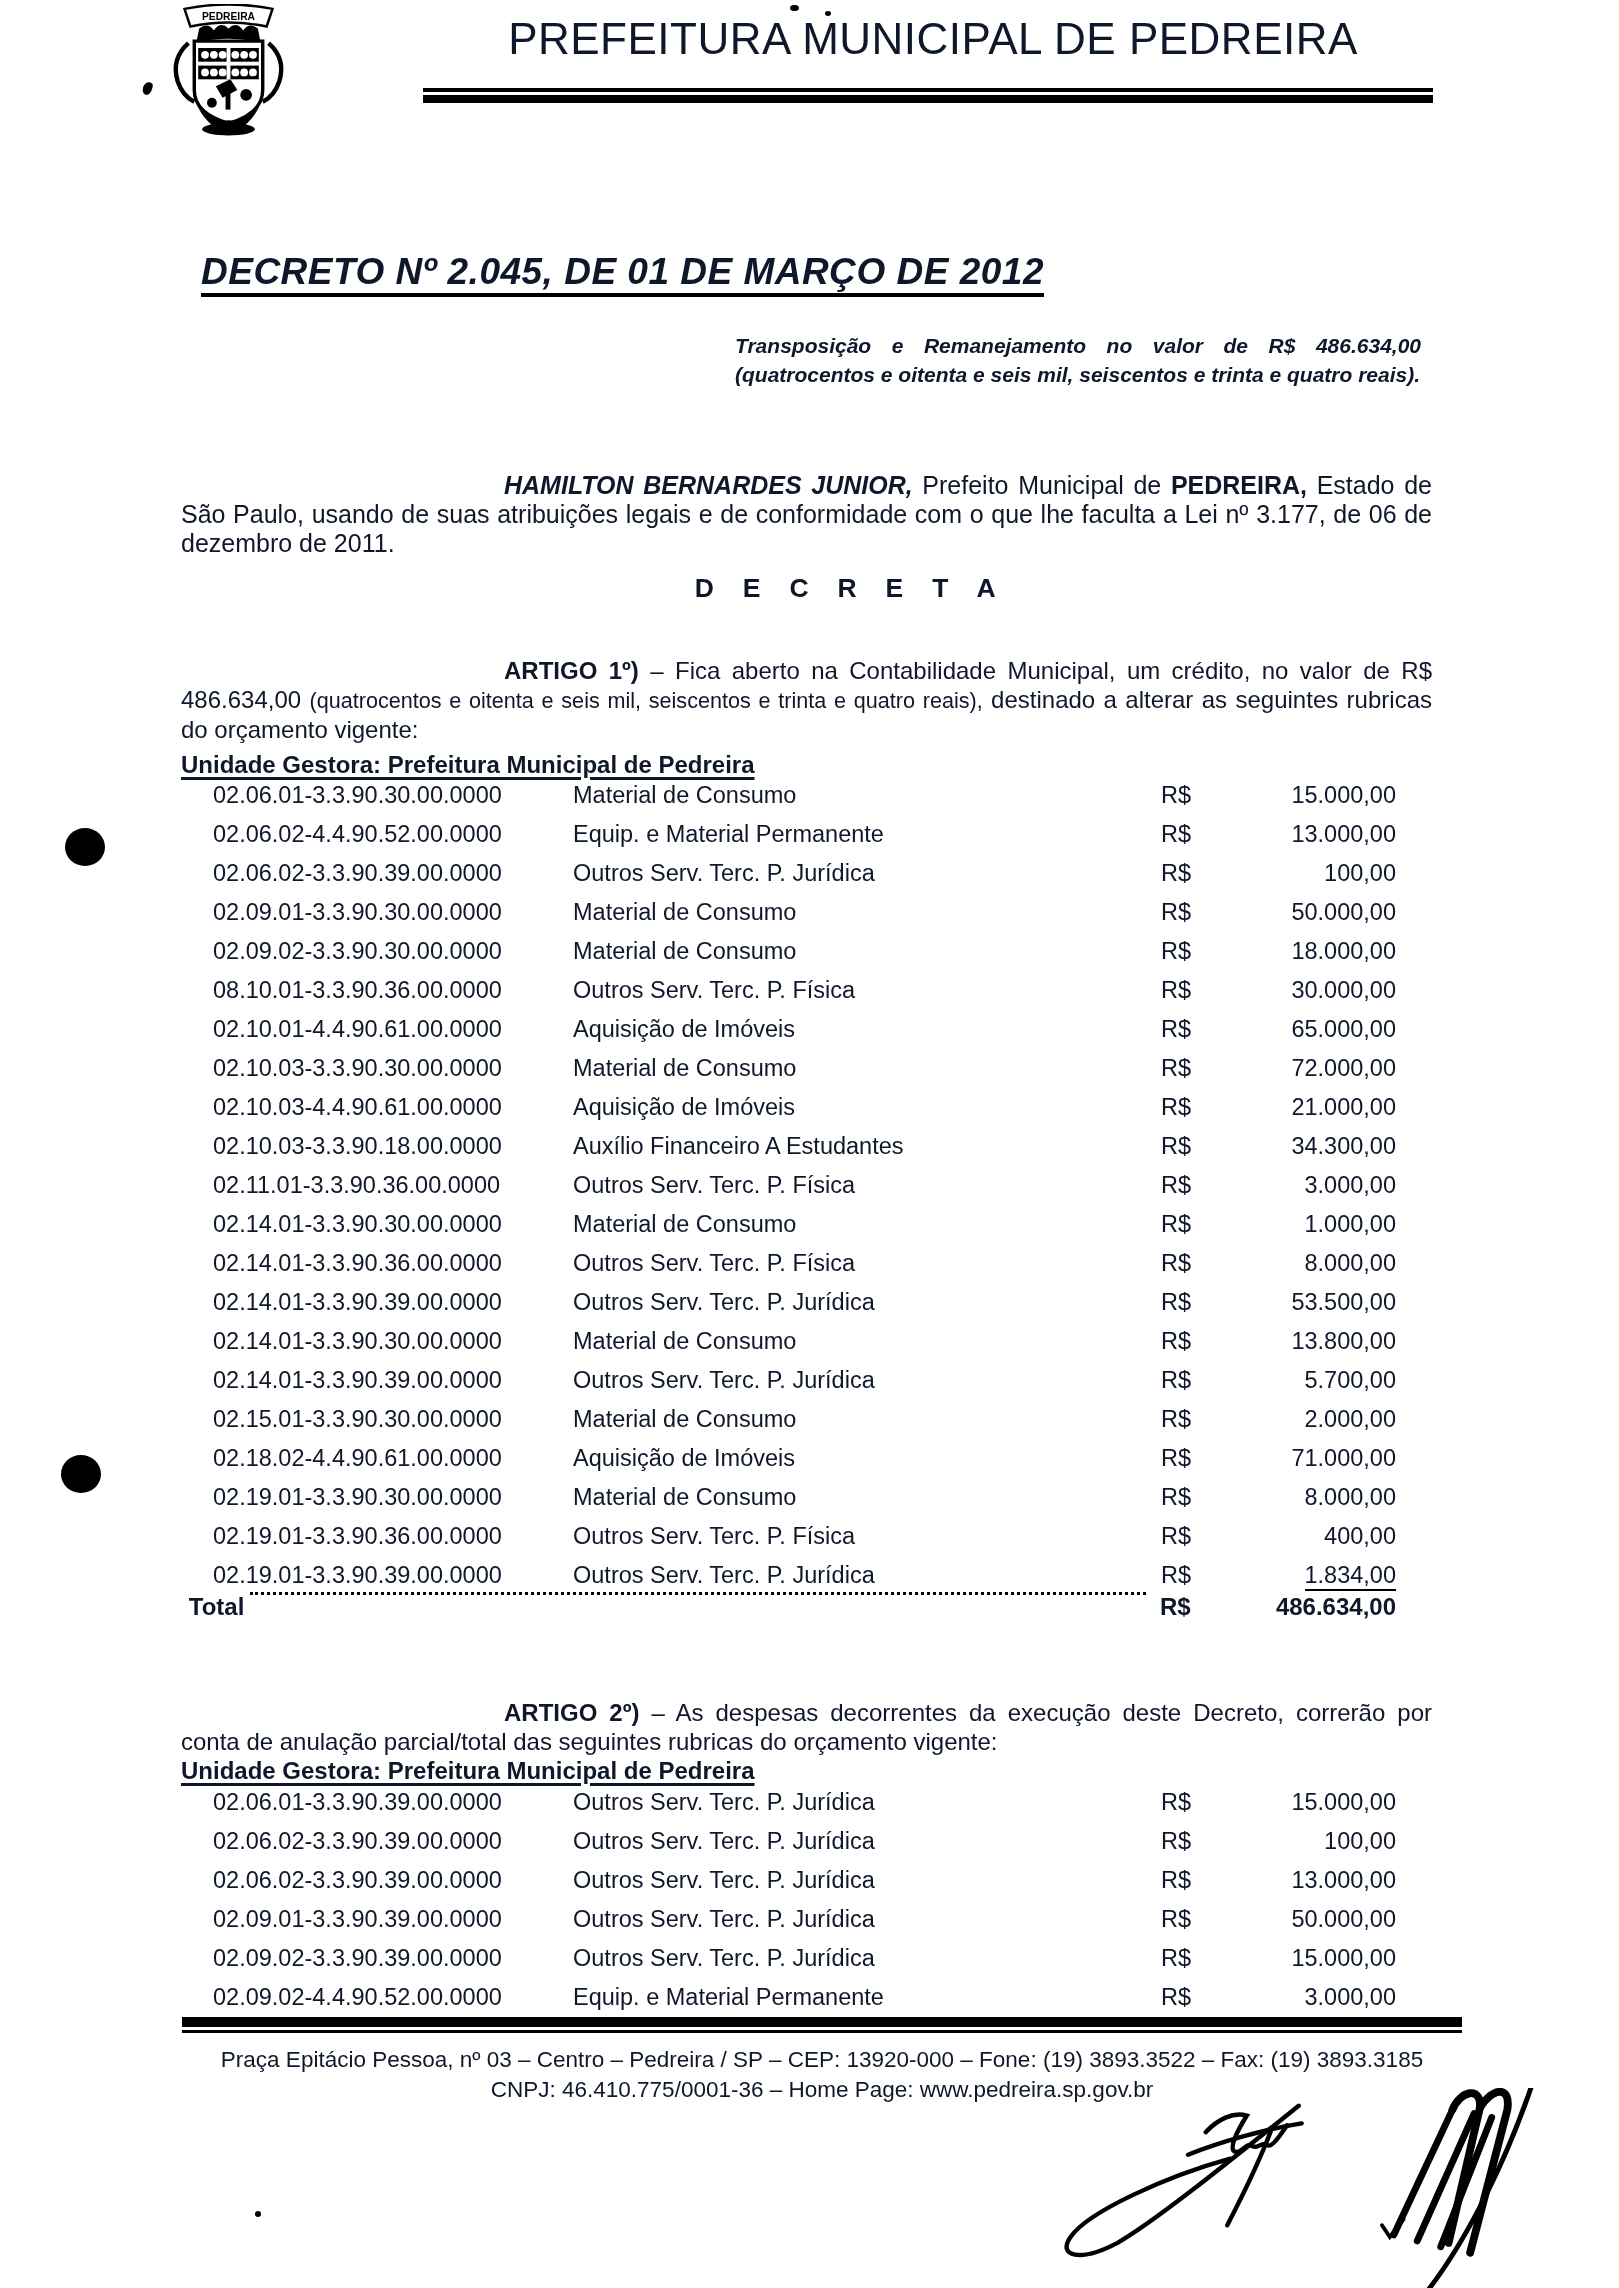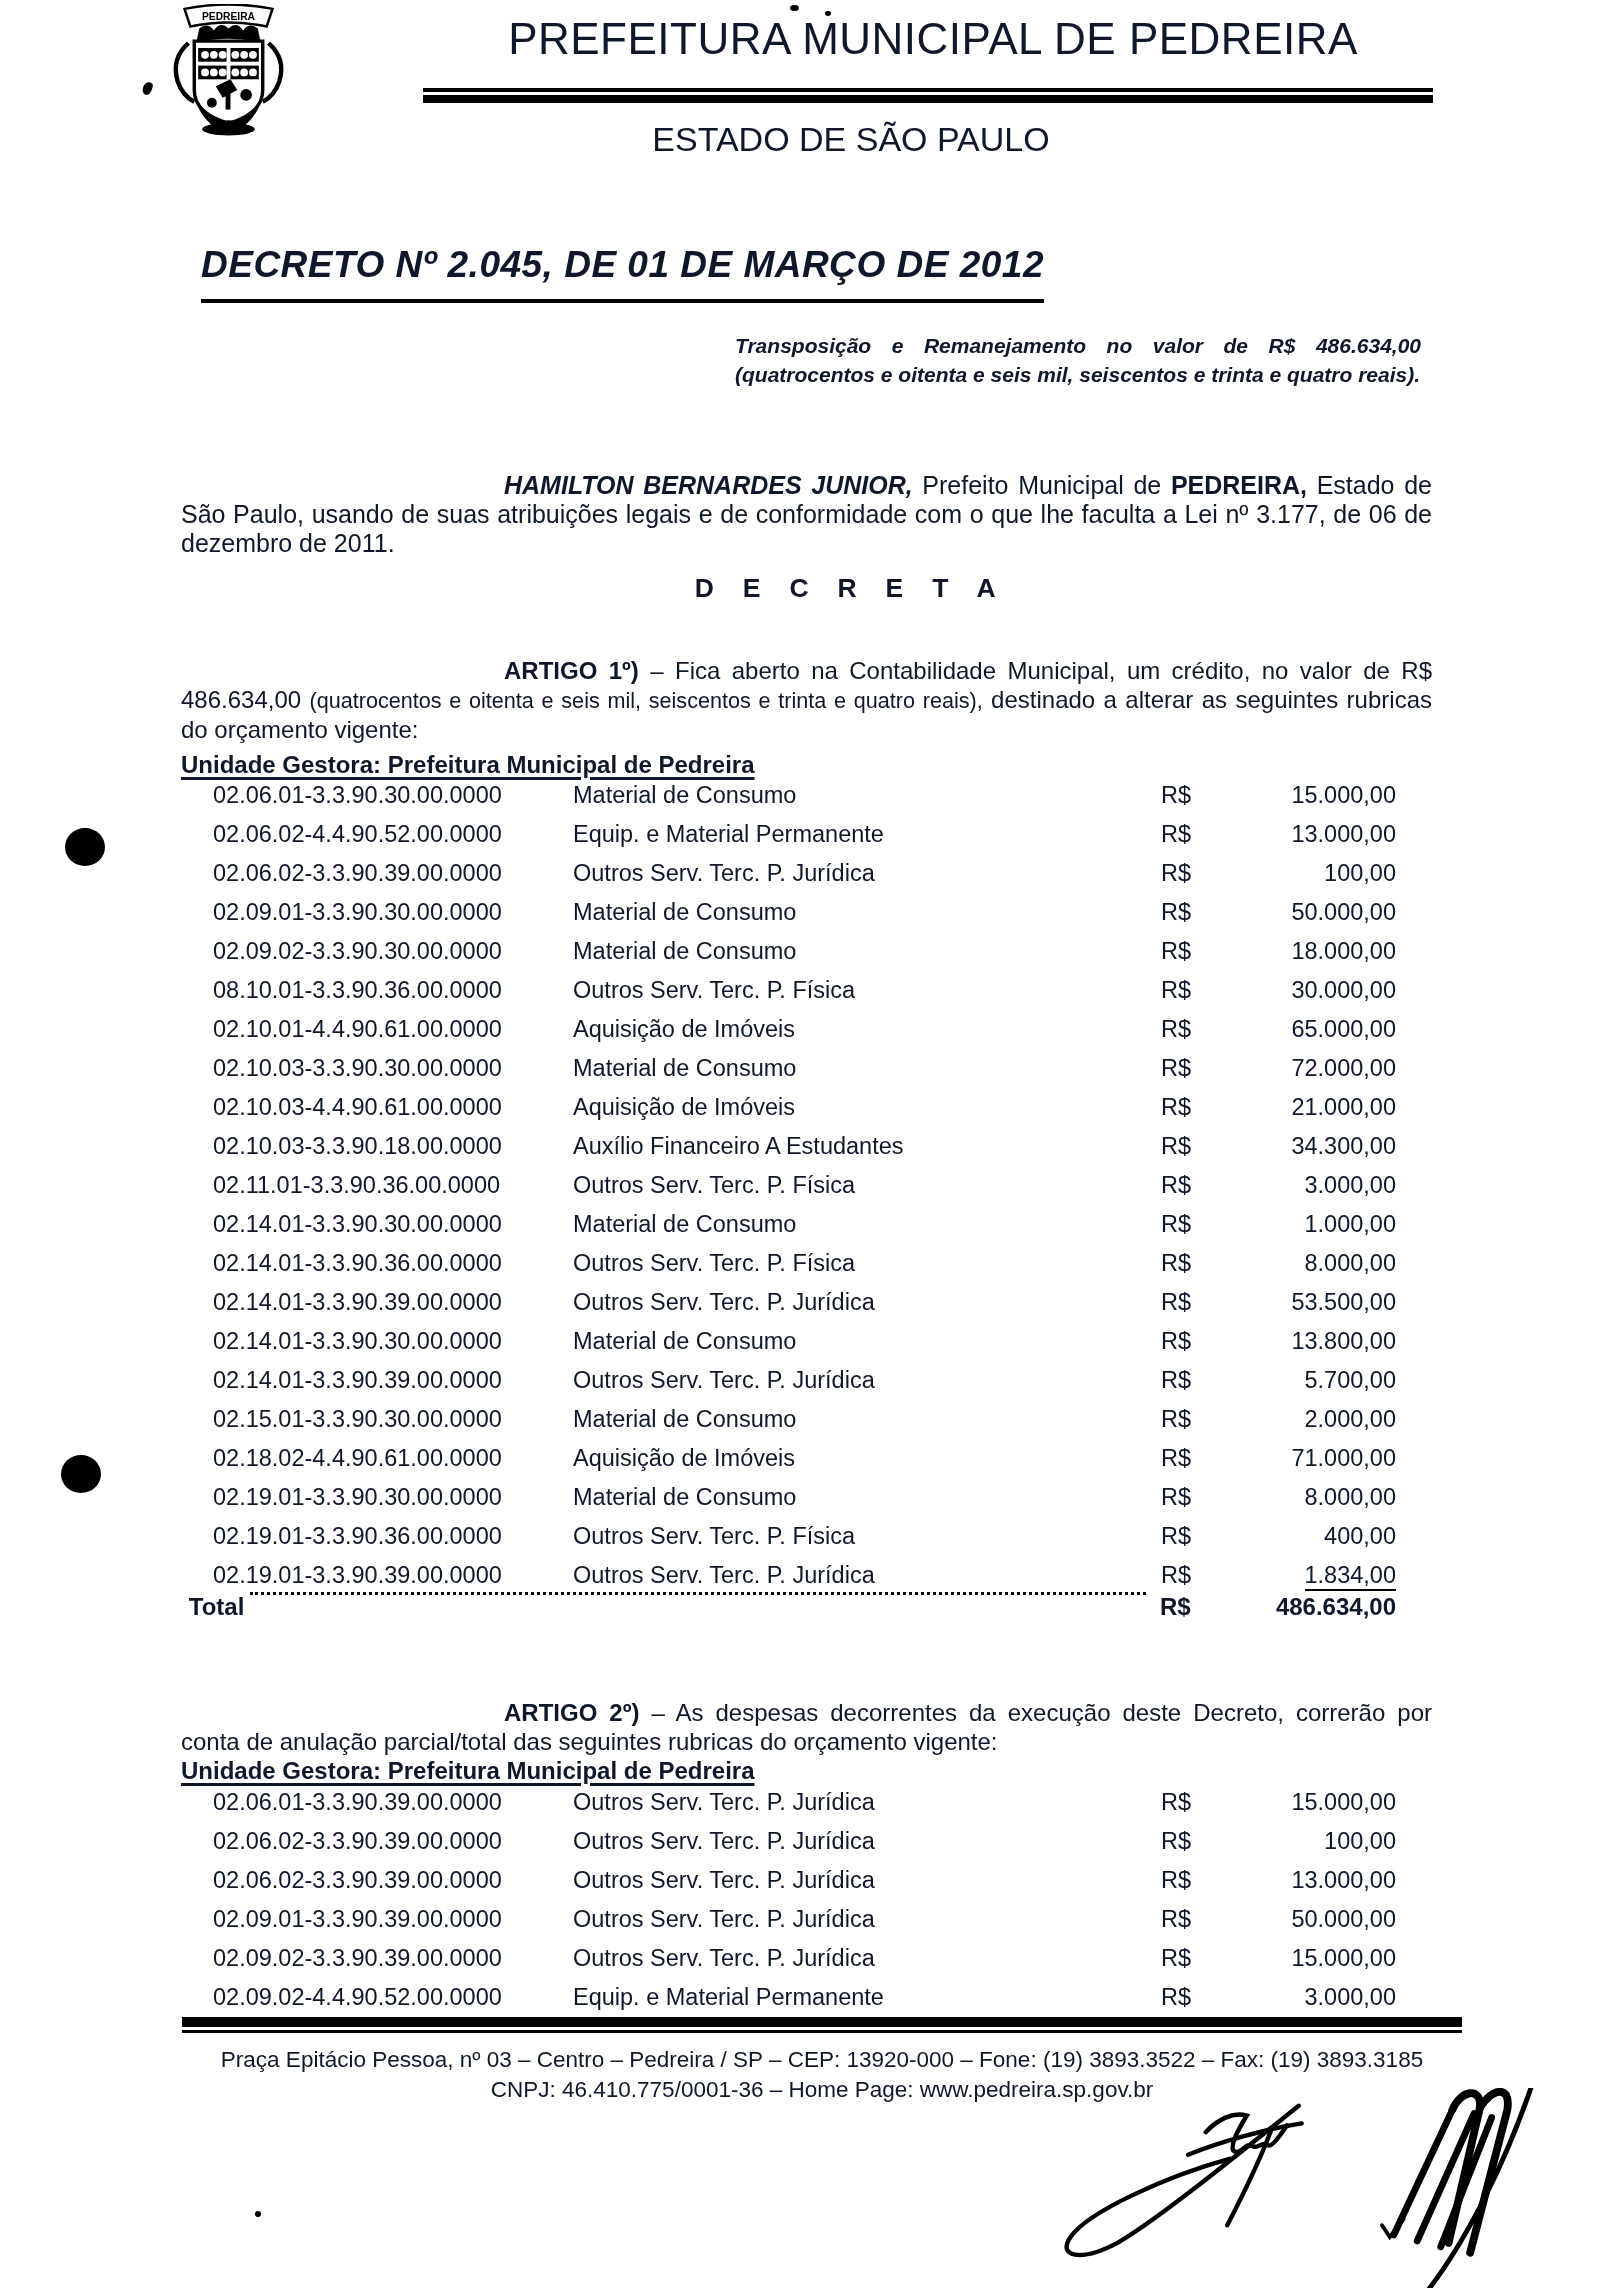--- a/index.html
+++ b/index.html
@@ -19,23 +19,23 @@
   }
   .header-rule{position:absolute;left:423px;top:88px;width:1010px;}
   .header-rule .thin{height:3.9px;background:#000;}
   .header-rule .thick{height:7.8px;background:#000;margin-top:2.9px;}
   .header-state{
     position:absolute;left:351px;top:120px;width:1000px;
     font-size:34px;text-align:center;white-space:nowrap;
   }
   
   .decree-title{
-    position:absolute;left:201px;top:244px;
+    position:absolute;left:201px;top:251px;
     font-size:37px;font-weight:bold;font-style:italic;white-space:nowrap;
-    border-bottom:4.9px solid #000;padding-bottom:13px;letter-spacing:0.5px;
+    border-bottom:4.9px solid #000;padding-bottom:0;letter-spacing:0.5px;
   }
   
   .summary{
     position:absolute;left:735px;top:331px;width:686px;
     font-size:21px;font-weight:bold;font-style:italic;
     line-height:29px;text-align:justify;
   }
   
   .para{
     position:absolute;left:181px;width:1251px;
@@ -134,21 +134,20 @@
       <path d="M44 106 Q56 128 75 132 Q94 128 106 106 Q90 122 75 119 Q60 122 44 106 Z" fill="#000"></path>
       <ellipse cx="75" cy="128" rx="27" ry="6.5" fill="#000"></ellipse>
     </svg>
   </div>
 
   <div class="header-title">PREFEITURA MUNICIPAL DE PEDREIRA</div>
   <div class="header-rule">
     <div class="thin"></div>
       <div class="thick"></div>
   </div>
-  <div class="header-state">ESTADO DE SÃO PAULO</div>
 
   <div class="decree-title">DECRETO Nº 2.045, DE 01 DE MARÇO DE 2012</div>
 
   <div class="summary">Transposição e Remanejamento no valor de R$ 486.634,00 (quatrocentos e oitenta e seis mil, seiscentos e trinta e quatro reais).</div>
 
   <p class="para preamble"><span class="bi">HAMILTON BERNARDES JUNIOR,</span><span> Prefeito Municipal de </span><span class="b">PEDREIRA,</span><span> Estado de São Paulo, usando de suas atribuições legais e de conformidade com o que lhe faculta a Lei nº 3.177, de 06 de dezembro de 2011.</span></p>
 
   <div class="decreta"><span>D E C R E T A</span></div>
 
   <p class="para artigo1"><span class="b">ARTIGO 1º)</span><span> – Fica aberto na Contabilidade Municipal, um crédito, no valor de R$ 486.634,00 </span><span class="smallparen">(quatrocentos e oitenta e seis mil, seiscentos e trinta e quatro reais),</span><span> destinado a alterar as seguintes rubricas do orçamento vigente:</span></p>

